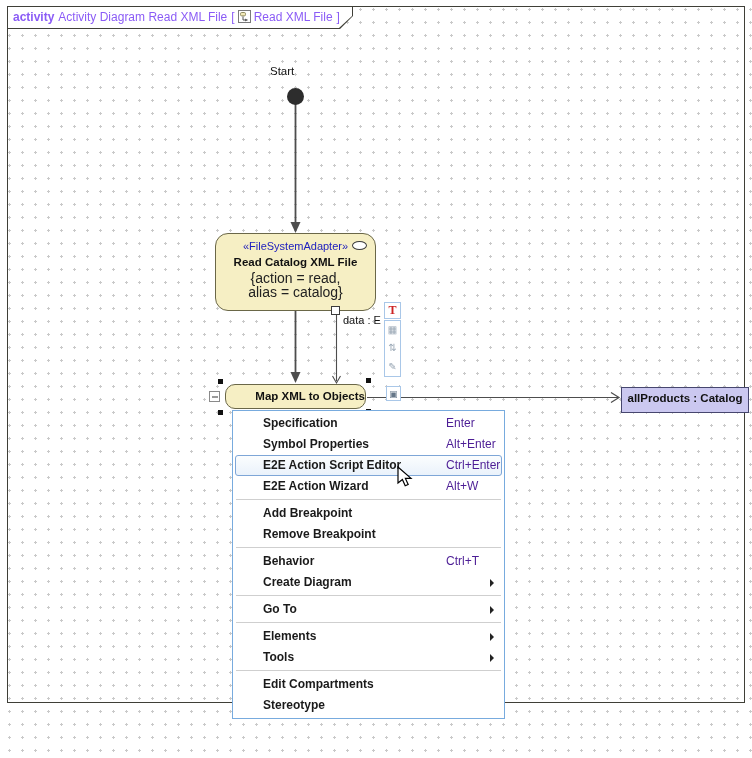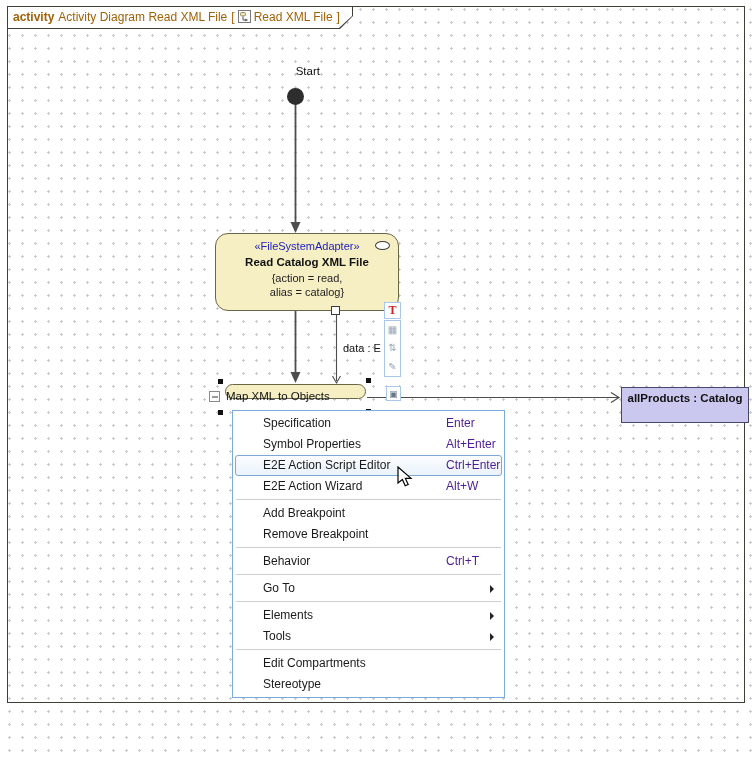--- a/index.html
+++ b/index.html
@@ -24,56 +24,56 @@
   .frame-tab .shape {
     position:absolute; inset:0; background: var(--frame-border, #3f3f37);
     clip-path: polygon(0 0, 100% 0, 100% 10px, calc(100% - 13px) 100%, 0 100%);
   }
   .frame-tab .fill {
     position:absolute; left:1px; top:1px; right:1px; bottom:1px; background:#fff;
     clip-path: polygon(0 0, 100% 0, 100% 9px, calc(100% - 13px) 100%, 0 100%);
   }
   .frame-tab .txt {
     position:absolute; left:6px; top:1px; height:21px; line-height:21px;
-    font-size:12px; color:#a16207; white-space:nowrap; z-index:2;
+    font-size:12px; color:#8b5cf6; white-space:nowrap; z-index:2;
   }
   .frame-tab .txt b { font-weight:bold; }
   .frame-tab .txt .seg { margin-left:4px; }
   .frame-tab .txt .dico { display:inline-block; vertical-align:-2px; margin:0 3px; }
 
   
   svg.edges { position:absolute; left:0; top:0; width:752px; height:758px; z-index:2; }
   svg.edges line, svg.edges polyline { stroke: var(--edge, #4d4d4d); }
   svg.edges polygon { fill: var(--edge, #4d4d4d); }
 
   
-  .start-label { position:absolute; left:270px; top:65px; width:50px; text-align:right;
+  .start-label { position:absolute; left:270px; top:65px; width:50px; text-align:left;
     font-size:11.5px; color:#111; z-index:2; }
   .start-node { position:absolute; left:287px; top:88px; width:17px; height:17px;
     background:#2d2d2d; border-radius:50%; z-index:3; }
 
   .node {
     position:absolute; background: var(--node-fill, #f6efc4);
     border: 1px solid var(--node-border, #6a6748); z-index:3;
   }
-  .adapter { left:215px; top:233px; width:184px; height:78px; border-radius:13px; text-align:center; padding-top:5px; }
+  .adapter { left:215px; top:233px; width:161px; height:78px; border-radius:13px; text-align:center; padding-top:5px; }
   .adapter .stereo { font-size:11px; color: var(--stereotype-text, #2121be); line-height:15px; }
   .adapter .nm { font-size:11.5px; font-weight:bold; color:#111; line-height:17px; }
-  .adapter .tag { font-size:11px; color:#222; line-height:14px; }
+  .adapter .tag { font-size:14px; color:#222; line-height:14px; }
   .adapter .oval { position:absolute; right:8px; top:7px; width:15px; height:9px;
     border:1px solid #3c3c3c; border-radius:50%; background:#fff; }
 
-  .map-node { left:225px; top:384px; width:141px; height:15px; border-radius:10px;
-    font-size:11.5px; font-weight:normal; color:#111; text-align:left; line-height:23px; }
+  .map-node { left:225px; top:384px; width:141px; height:25px; border-radius:10px;
+    font-size:11.5px; font-weight:bold; color:#111; text-align:right; line-height:23px; }
 
   .pin { position:absolute; left:331px; top:306px; width:9px; height:9px;
     background:#fff; border:1px solid #3c3c3c; z-index:4; }
-  .pin-label { position:absolute; left:343px; top:342px; font-size:11px; color:#111; z-index:3; white-space:nowrap; }
-
-  .object-node { position:absolute; left:621px; top:387px; width:128px; height:36px;
+  .pin-label { position:absolute; left:343px; top:314px; font-size:11px; color:#111; z-index:3; white-space:nowrap; }
+
+  .object-node { position:absolute; left:621px; top:387px; width:128px; height:26px;
     background: var(--object-fill, #cbc8f0); border:1px solid var(--object-border, #46466e);
     font-size:11.5px; font-weight:bold; color:#111; text-align:center; line-height:20px; z-index:3; }
 
   
   .handle { position:absolute; width:5px; height:5px; background:#111; z-index:6; }
   .pin-manip { position:absolute; left:209px; top:391px; width:11px; height:11px;
     background:#fff; border:1px solid #8a8a8a; z-index:6; }
   .pin-manip i { position:absolute; left:2px; top:4px; width:6px; height:2px; background:#9a9a9a; }
 
   
@@ -85,21 +85,21 @@
   .manip-strip span { font-size:10px; color:#98a6b4; line-height:10px; }
   .manip-edge { left:386px; top:386px; width:15px; height:15px; font-size:9px; color:#667788; }
 
   
   .menu {
     position:absolute; left:232px; top:410px; width:273px;
     background:#fff; border:1px solid var(--menu-border, #78abde);
     padding:2px 0; z-index:10; font-size:12px; color:#1a1a1a;
   }
   .menu-item { position:relative; height:21px; line-height:21px; padding-left:30px; cursor:default; }
-  .menu-item .mi-label { position:relative; z-index:1; white-space:nowrap; }
+  .menu-item .mi-label { position:relative; z-index:1; white-space:nowrap;font-weight:bold; }
   .menu-item .mi-shortcut { position:absolute; left:213px; top:0; z-index:1; color:#4c1d95; }
   .menu-item .mi-arrow { position:absolute; right:10px; top:7px; width:0; height:0;
     border-left:4px solid #222; border-top:4px solid transparent; border-bottom:4px solid transparent; z-index:1; }
   .menu-item .mi-icon { position:absolute; left:7px; top:3px; z-index:1; }
   .menu-item.highlight::before { content:""; position:absolute; left:2px; right:2px; top:0; bottom:0;
     border:1px solid var(--menu-highlight-border, #7ea6d7); border-radius:3px;
     background: linear-gradient(#fbfdfe, #eaf2fb); z-index:0; }
   .menu-sep { height:6px; position:relative; }
   .menu-sep::after { content:""; position:absolute; left:3px; right:3px; top:2px; border-top:1px solid #cfcfcf; }
 
@@ -196,20 +196,24 @@
     <span class="mi-label">Add Breakpoint</span>
   </div>
   <div class="menu-item">
     <span class="mi-label">Remove Breakpoint</span>
   </div>
   <div class="menu-sep"></div>
   <div class="menu-item">
     <span class="mi-label">Behavior</span>
     <span class="mi-shortcut">Ctrl+T</span>
   </div>
+  <div class="menu-item">
+    <span class="mi-label">Create Diagram</span>
+    <span class="mi-arrow"></span>
+  </div>
   <div class="menu-sep"></div>
   <div class="menu-item">
     <span class="mi-label">Go To</span>
     <span class="mi-arrow"></span>
   </div>
   <div class="menu-sep"></div>
   <div class="menu-item">
     <span class="mi-label">Elements</span>
     <span class="mi-arrow"></span>
   </div>

